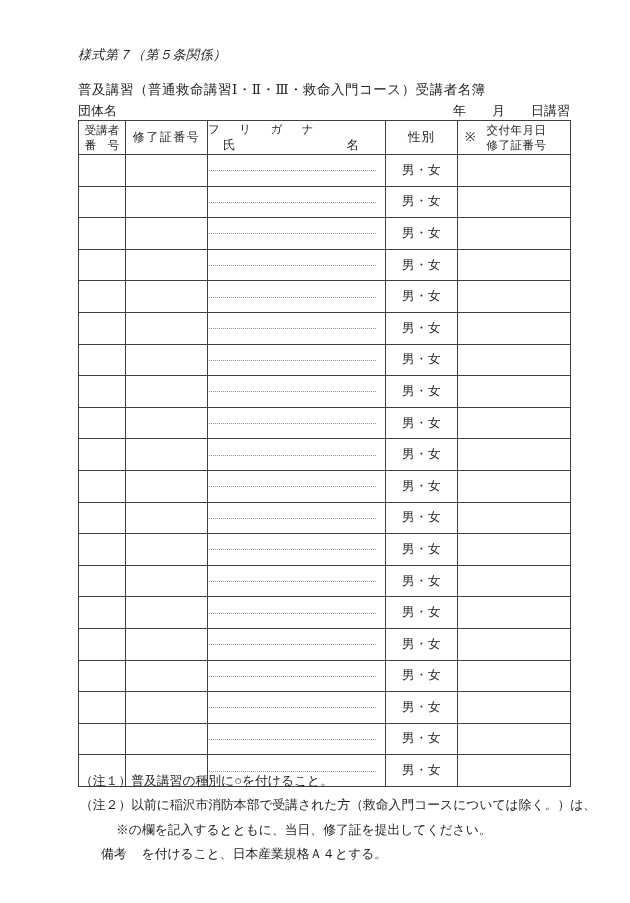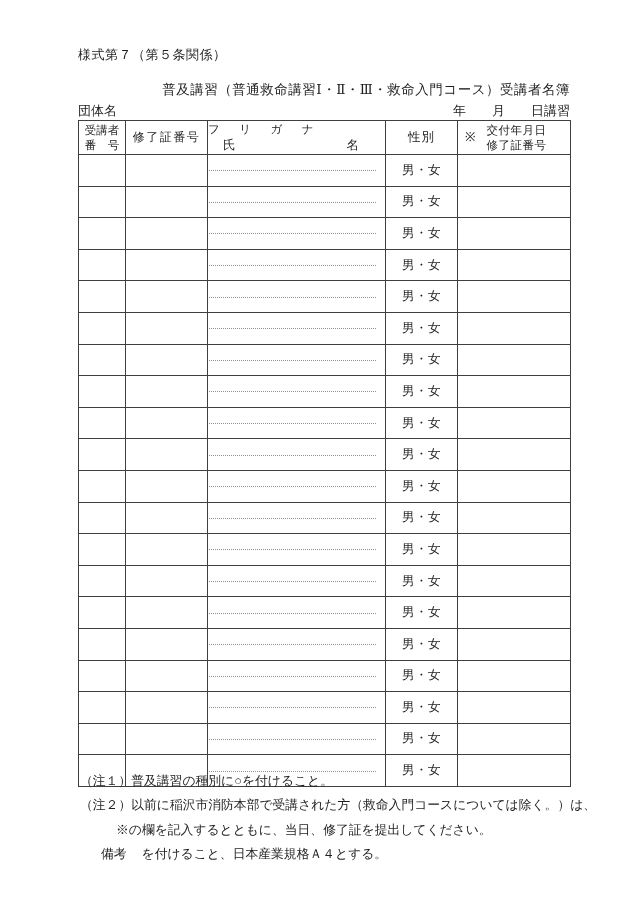--- a/index.html
+++ b/index.html
@@ -21,27 +21,28 @@
     background: #ffffff;
     overflow: hidden;
   }
   .form-number {
     position: absolute;
     left: 78px;
     top: 46px;
     font-size: 13px;
     letter-spacing: 0.5px;
     white-space: pre;
+    font-style: italic;
   }
   .doc-title {
     position: absolute;
     left: 78px;
     top: 81px;
     width: 492px;
-    text-align: right;
+    text-align: left;
     font-size: 13.5px;
     letter-spacing: 0.5px;
     white-space: pre;
   }
   .org-line {
     position: absolute;
     left: 78px;
     top: 102px;
     width: 492px;
     display: flex;

